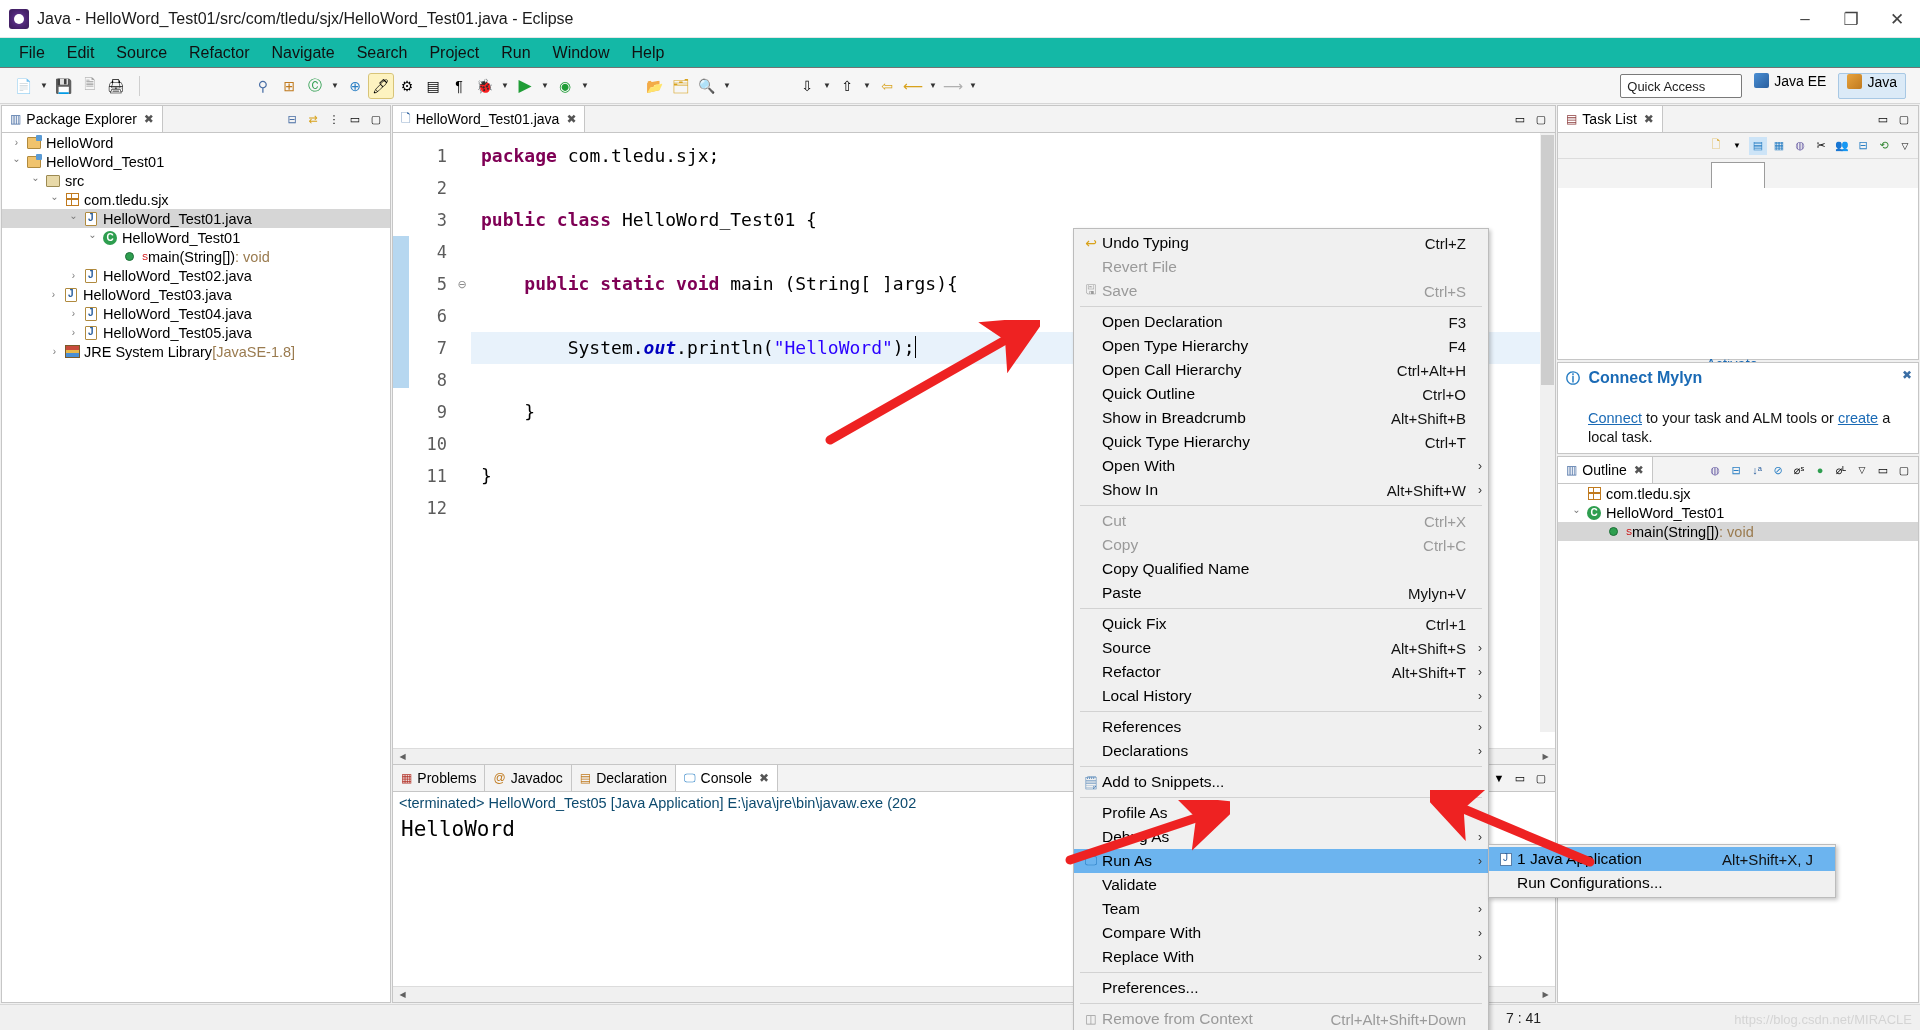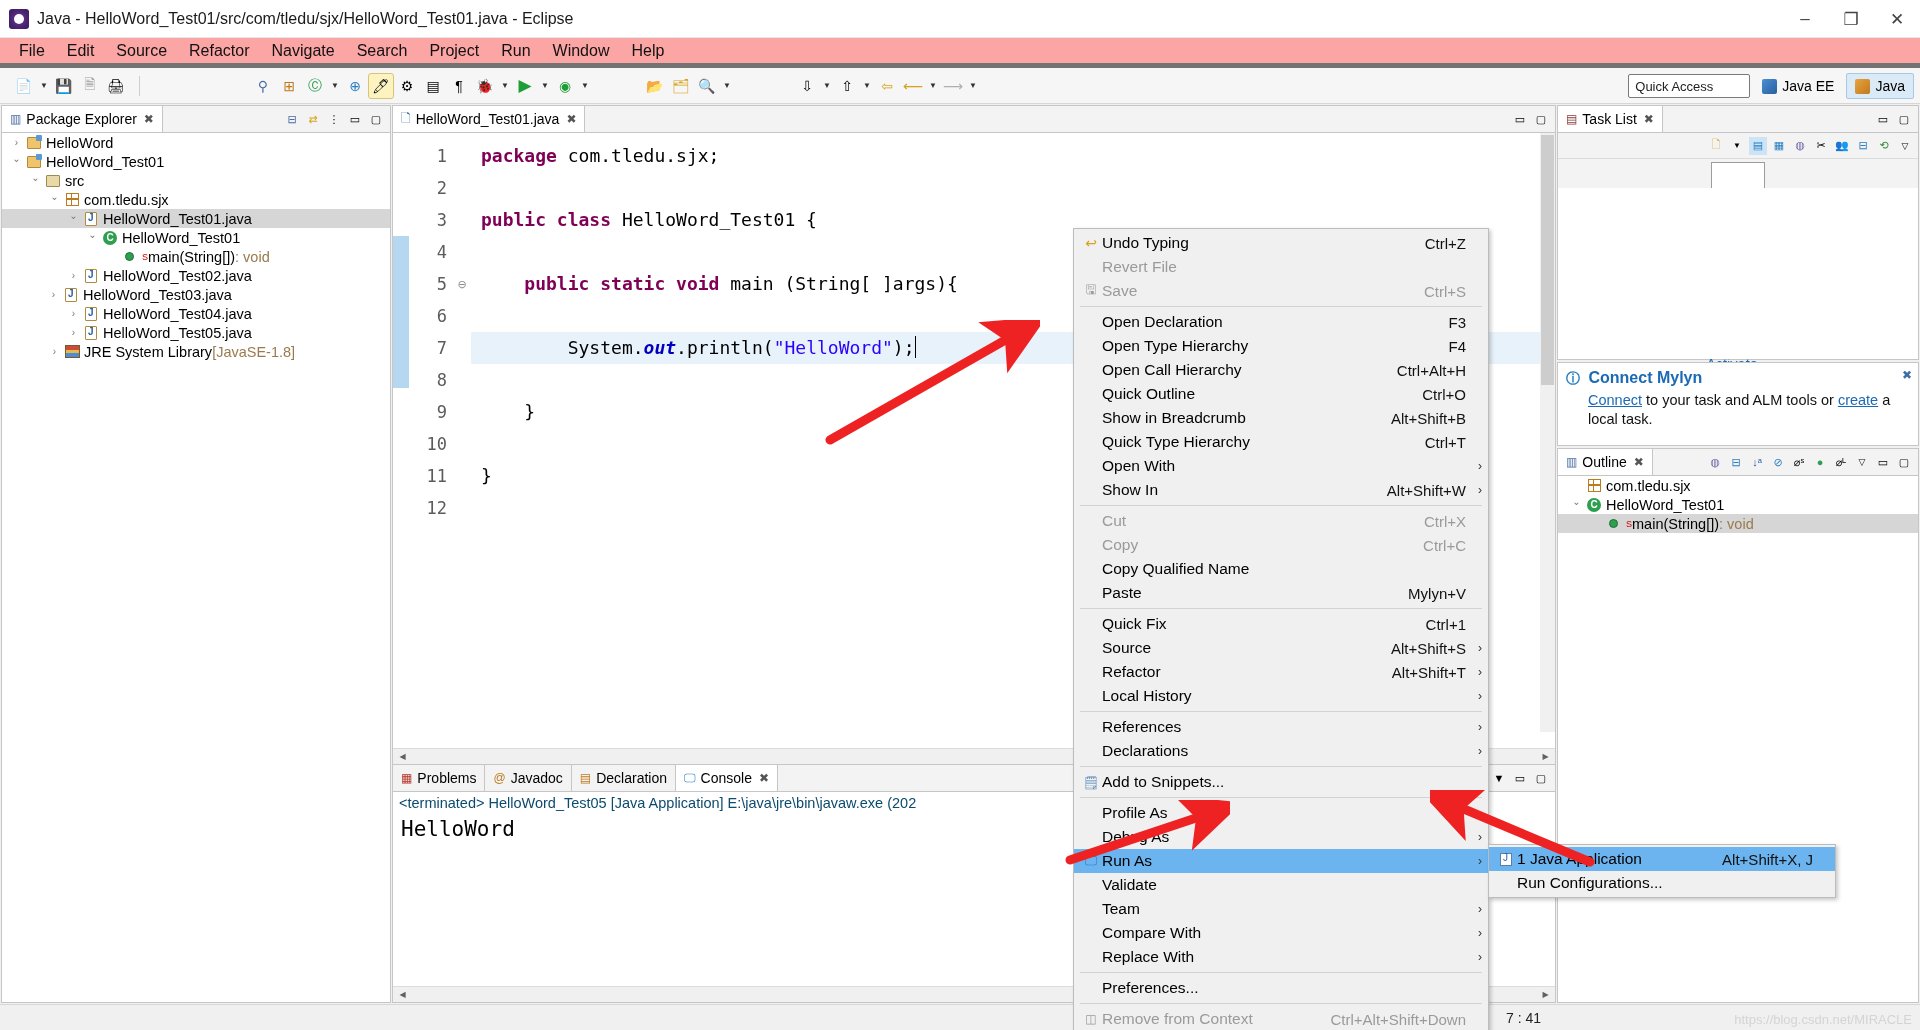--- a/index.html
+++ b/index.html
@@ -21,40 +21,40 @@
   }
   #app-icon:after{
     content:"";position:absolute;left:5px;top:5px;width:10px;height:10px;border-radius:50%;
     background:#ffffff;
   }
   #title-text{font-size:16px;color:#1a1a1a;white-space:nowrap;}
   #winbtns{position:absolute;right:0;top:0;height:38px;display:flex;}
   .winbtn{width:46px;height:38px;display:flex;align-items:center;justify-content:center;
     font-size:17px;color:#444;}
   
-  #menubar{height:30px;background:#fca5a5;display:flex;align-items:center;padding-left:8px;
-    border-bottom:5px solid #737373;}
+  #menubar{height:30px;background:#14b8a6;display:flex;align-items:center;padding-left:8px;
+    border-bottom:1px solid #737373;}
   #menubar .mi{padding:3px 11px;font-size:16px;color:#111;white-space:nowrap;}
   
   #toolbar{height:36px;background:#f6f6f6;border-bottom:1px solid #d6d6d6;
     display:flex;align-items:center;padding:0 6px;position:relative;}
   .tb-group{display:flex;align-items:center;gap:2px;padding:0 6px;}
   .tb-sep{width:1px;height:20px;background:#cfcfcf;margin:0 5px;}
   .tbi{width:24px;height:24px;display:flex;align-items:center;justify-content:center;
     font-size:14px;border-radius:2px;}
   .tbi.sel{background:#fdf3c0;outline:1px solid #d8c477;}
   .caret{width:12px;height:24px;display:flex;align-items:center;justify-content:center;
     font-size:8px;color:#333;}
   
-  #tb-right{position:absolute;right:6px;top:0;height:36px;display:flex;align-items:center;gap:4px;}
+  #tb-right{position:absolute;right:14px;top:0;height:36px;display:flex;align-items:center;gap:4px;}
   #quick-access{
     width:122px;height:24px;border:1px solid #7a7a7a;background:#fff;border-radius:2px;
     font-size:13px;color:#222;display:flex;align-items:center;padding:0 6px;
   }
-  .persp-btn{height:26px;display:flex;align-items:center;gap:5px;padding:0 8px;
+  .persp-btn{height:26px;display:flex;align-items:flex-start;gap:5px;padding:0 8px;
     font-size:14px;border-radius:2px;}
   .persp-btn.active{background:#dbeaf7;border:1px solid #a8c8e4;}
   .persp-ico{width:15px;height:15px;border-radius:2px;}
   .ico-javaee{background:linear-gradient(135deg,#4a8fd4,#2a5f9e);}
   .ico-java{background:linear-gradient(135deg,#e8a33d,#c07a1e);}
   
   #workbench{position:absolute;top:104px;left:0;right:0;bottom:26px;display:flex;}
   
   .view{display:flex;flex-direction:column;background:#fff;border:1px solid #c6c6c6;}
   .view-tabs{height:27px;background:#f3f3f3;display:flex;align-items:stretch;
@@ -128,21 +128,21 @@
   #tasklist{flex:0 0 255px;display:flex;flex-direction:column;}
   #task-tb{height:26px;background:#f3f3f3;display:flex;align-items:center;justify-content:flex-end;
     gap:3px;padding-right:4px;border-bottom:1px solid #dcdcdc;}
   #task-find{height:29px;display:flex;align-items:center;gap:8px;padding:3px 5px;background:#f3f3f3;flex-direction:column;}
   #find-box{flex:0 0 126px;height:22px;border:1px solid #9c9c9c;background:#fff;display:flex;
     align-items:center;justify-content:space-between;padding:0 4px;font-size:14px;color:#555;}
   .tl-link{color:#1a6ab5;font-size:14.5px;}
   .tl-caret{color:#666;font-size:9px;}
   #mylyn{border:1px solid #c6c6c6;background:#fff;margin-top:2px;flex:0 0 84px;padding:6px 8px;position:relative;}
   #mylyn h4{color:#1a6ab5;font-size:16px;font-weight:bold;}
-  #mylyn p{font-size:14.5px;line-height:19px;margin-top:3px;color:#111;}
+  #mylyn p{font-size:14.5px;line-height:19px;margin-top:21px;color:#111;}
   #mylyn a{color:#1a6ab5;text-decoration:underline;}
   #mylyn .closex{position:absolute;right:6px;top:5px;color:#3a6ea5;font-size:12px;}
   #outline{flex:1;display:flex;flex-direction:column;margin-top:2px;min-height:0;}
   
   #statusbar{position:absolute;left:0;right:0;bottom:0;height:26px;background:#f0f0f0;
      border-top:1px solid #d8d8d8;display:flex;align-items:center;font-size:14px;color:#222;}
   #status-pos{margin-left:1506px;}
   #watermark{position:absolute;right:8px;bottom:3px;font-size:13px;color:#d4d4d4;}
   
   #ctxmenu{position:absolute;left:1073px;top:228px;width:416px;background:#f0f0f0;

